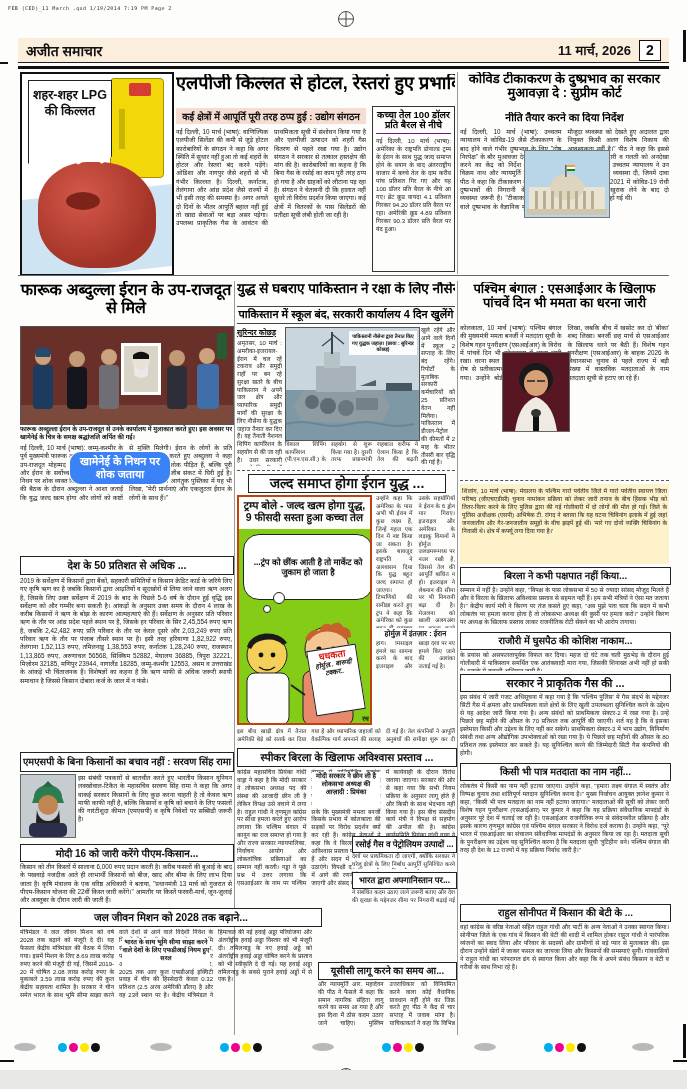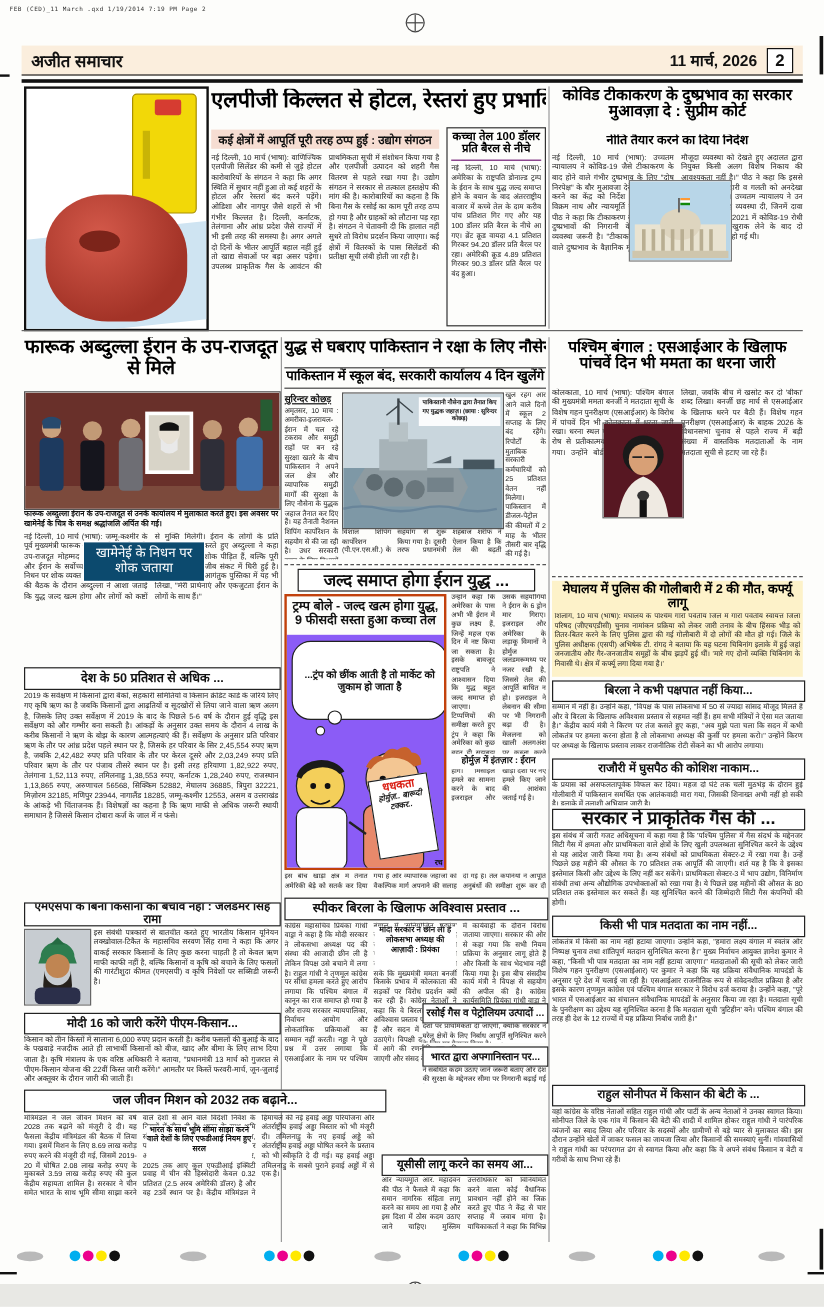--- a/index.html
+++ b/index.html
@@ -14,21 +14,21 @@
            font-weight:bold;font-size:14px;margin-left:8px;}
   .rule{background:#111;}
   .vrule{background:#9a9a9a;width:1px;}
   .dashed{border-top:1px dashed #555;height:0;}
   .headline{font-weight:bold;color:#000;text-align:center;line-height:1.1;}
   .hl-box{border:1px solid #222;font-weight:bold;text-align:center;display:flex;align-items:center;justify-content:center;line-height:1.1;background:#fff;}
   .body{font-size:6.3px;line-height:1.32;text-align:justify;color:#1b1b1b;}
   .c2{column-count:2;column-gap:6px;}
   .c3{column-count:3;column-gap:5px;}
   .subhead-pink{background:#f6ddd2;font-weight:bold;text-align:center;display:flex;align-items:center;justify-content:center;}
-  .red-flag{background:#0c4a6e;color:#fff;font-weight:normal;text-align:center;display:flex;align-items:center;justify-content:center;line-height:1.15;box-shadow:0 0 0 1px #fff;}
+  .red-flag{background:#3b82f6;color:#fff;font-weight:bold;text-align:center;display:flex;align-items:center;justify-content:center;line-height:1.15;box-shadow:0 0 0 1px #fff;border-radius:11px;}
   .caption{font-weight:bold;font-size:6.4px;line-height:1.25;text-align:justify;color:#111;}
   .crosshair{border:1px solid #444;border-radius:50%;width:14px;height:14px;}
   .crosshair:before{content:"";position:absolute;left:50%;top:-6px;width:1px;height:26px;background:#444;transform:translateX(-.5px);}
   .crosshair:after{content:"";position:absolute;top:50%;left:-6px;height:1px;width:26px;background:#444;transform:translateY(-.5px);}
   .dot{width:9px;height:9px;border-radius:50%;display:inline-block;margin-right:2px;}
   .grayblob{width:22px;height:8px;border-radius:50%;background:#b9b9b9;display:inline-block;}
   .cartoon-head{font-weight:bold;text-align:center;font-size:10.5px;line-height:1.15;padding:2px 1px;}
   .bubble{position:absolute;background:#fff;border:1.4px solid #222;border-radius:16px;
           font-weight:bold;font-size:8.4px;line-height:1.25;text-align:center;display:flex;align-items:center;justify-content:center;padding:3px;}
   .newspaper{position:absolute;background:#fff;border:1px solid #222;transform:rotate(-9deg);text-align:center;padding-top:2px;}
@@ -56,20 +56,21 @@
   <div class="abs rule" style="left:18px;top:66px;width:651px;height:3px"></div>
 
   <div class="abs" style="left:20px;top:72px;width:150px;height:200px;border:2px solid #111;background:#fff">
     <div class="abs" style="left:0;top:118px;width:150px;height:82px;background:#cfe4f2;transform:skewY(-6deg)"></div>
     <div class="abs" style="left:88px;top:4px;width:52px;height:98px;background:#f2d808;border:1px solid #a98f00;border-radius:4px">
       <div class="abs" style="left:18px;top:4px;width:22px;height:13px;background:#d63c31;border-radius:2px"></div>
       <div class="abs" style="left:8px;top:30px;width:6px;height:40px;background:#c9b406"></div>
     </div>
     <div class="abs" style="left:16px;top:88px;width:118px;height:106px;background:radial-gradient(circle at 38% 32%, #d4594a, #a33327 70%);border-radius:42% 48% 40% 44%"></div>
     <div class="abs" style="left:44px;top:118px;width:34px;height:18px;background:#7c241a;border-radius:50%"></div>
+    <div class="abs sign" style="left:6px;top:6px;width:82px;height:80px"><span>शहर-शहर LPG की किल्लत</span></div>
   </div>
 
   <div class="abs headline" style="left:176px;top:74px;width:279px;height:32px;font-size:18px;white-space:nowrap">एलपीजी किल्लत से होटल, रेस्तरां हुए प्रभावित</div>
   <div class="abs subhead-pink" style="left:176px;top:108px;width:190px;height:16px;font-size:9.6px">कई क्षेत्रों में आपूर्ति पूरी तरह ठप्प हुई : उद्योग संगठन</div>
   <div class="abs body c2" style="left:176px;top:128px;width:190px;height:144px">नई दिल्ली, 10 मार्च (भाषा): वाणिज्यिक एलपीजी सिलेंडर की कमी से जुड़े होटल कारोबारियों के संगठन ने कहा कि अगर स्थिति में सुधार नहीं हुआ तो कई शहरों के होटल और रेस्तरां बंद करने पड़ेंगे। ओडिशा और नागपुर जैसे शहरों से भी गंभीर किल्लत है। दिल्ली, कर्नाटक, तेलंगाना और आंध्र प्रदेश जैसे राज्यों में भी इसी तरह की समस्या है। अगर अगले दो दिनों के भीतर आपूर्ति बहाल नहीं हुई तो खाद्य सेवाओं पर बड़ा असर पड़ेगा। उपलब्ध प्राकृतिक गैस के आवंटन की प्राथमिकता सूची में संशोधन किया गया है और एलपीजी उत्पादन को शहरी गैस वितरण से पहले रखा गया है। उद्योग संगठन ने सरकार से तत्काल हस्तक्षेप की मांग की है। कारोबारियों का कहना है कि बिना गैस के रसोई का काम पूरी तरह ठप्प हो गया है और ग्राहकों को लौटाना पड़ रहा है। संगठन ने चेतावनी दी कि हालात नहीं सुधरे तो विरोध प्रदर्शन किया जाएगा। कई क्षेत्रों में वितरकों के पास सिलेंडरों की प्रतीक्षा सूची लंबी होती जा रही है।</div>
 
   <div class="abs" style="left:372px;top:106px;width:83px;height:166px;border:1px solid #333;padding:3px;box-sizing:border-box">
     <div class="headline" style="font-size:9.5px;border-bottom:1px solid #701a75;padding-bottom:2px">कच्चा तेल 100 डॉलर प्रति बैरल से नीचे</div>
     <div class="body" style="margin-top:3px;font-size:6.1px;height:118px;overflow:hidden">नई दिल्ली, 10 मार्च (भाषा): अमेरिका के राष्ट्रपति डोनाल्ड ट्रम्प के ईरान के साथ युद्ध जल्द समाप्त होने के बयान के बाद अंतरराष्ट्रीय बाजार में कच्चे तेल के दाम करीब पांच प्रतिशत गिर गए और यह 100 डॉलर प्रति बैरल के नीचे आ गए। ब्रेंट क्रूड वायदा 4.1 प्रतिशत गिरकर 94.20 डॉलर प्रति बैरल पर रहा। अमेरिकी क्रूड 4.89 प्रतिशत गिरकर 90.3 डॉलर प्रति बैरल पर बंद हुआ।</div>
   </div>
@@ -165,21 +166,21 @@
   </div>
   <div class="abs body" style="left:421px;top:327px;width:34px;height:139px;font-size:5.9px">खुले रहेंगे और आने वाले दिनों में स्कूल 2 सप्ताह के लिए बंद रहेंगे। रिपोर्टों के मुताबिक सरकारी कर्मचारियों को 25 प्रतिशत वेतन नहीं मिलेगा। पाकिस्तान में डीजल-पेट्रोल की कीमतों में 2 माह के भीतर तीसरी बार वृद्धि की गई है।</div>
   <div class="abs body c3" style="left:285px;top:441px;width:133px;height:25px;font-size:5.8px">विशाल शिपिंग कार्पोरेशन (पी.एन.एस.सी.) के सहयोग से शुरू किया गया है। दूसरी तरफ प्रधानमंत्री शहबाज शरीफ ने ऐलान किया है कि तेल की बढ़ती कीमतों के कारण मंत्रियों की योजना के तहत सरकारी कार्यालय सप्ताह में सिर्फ 4 दिन खुलेंगे।</div>
 
   <div class="abs dashed" style="left:237px;top:470px;width:218px"></div>
 
   <div class="abs hl-box" style="left:248px;top:474px;width:196px;height:17px;font-size:14px">जल्द समाप्त होगा ईरान युद्ध ...</div>
 
   <div class="abs" style="left:237px;top:495px;width:135px;height:230px;border:2px solid #c2410c;box-sizing:border-box">
     <div class="cartoon-head">ट्रम्प बोले - जल्द खत्म होगा युद्ध, 9 फीसदी सस्ता हुआ कच्चा तेल</div>
-    <div class="abs" style="left:0;top:32px;width:133px;height:196px;background:#8b5cf6">
+    <div class="abs" style="left:0;top:32px;width:133px;height:196px;background:#84cc16">
       <div class="bubble" style="left:4px;top:5px;width:122px;height:58px">...ट्रंप को छींक आती है तो मार्केट को जुकाम हो जाता है</div>
       <div class="abs" style="left:34px;top:63px;width:10px;height:10px;background:#fff;border:1.4px solid #222;border-radius:50%"></div>
       <div class="abs" style="left:24px;top:76px;width:6px;height:6px;background:#fff;border:1.2px solid #222;border-radius:50%"></div>
       <svg width="133" height="110" viewBox="0 0 133 110" style="position:absolute;left:0;top:86px">
         <circle cx="28" cy="40" r="20" fill="#f4cf5a" stroke="#222"></circle>
         <path d="M8 32 a21 16 0 0 1 40 -4 l-4 2 a18 13 0 0 0 -32 4 z" fill="#1a1a1a"></path>
         <circle cx="22" cy="40" r="2.4" fill="#111"></circle>
           <circle cx="34" cy="40" r="2.4" fill="#111"></circle>
         <path d="M20 52 q8 6 16 0" stroke="#111" fill="none" stroke-width="1.4"></path>
         <rect x="8" y="58" width="42" height="52" rx="8" fill="#fdfdfd" stroke="#222"></rect>
@@ -196,36 +197,36 @@
         <div class="t2">होर्मुज़.. बारूदी टक्कर..</div>
       </div>
       <div class="abs" style="right:3px;bottom:2px;font-size:6.5px;font-weight:bold">रच</div>
     </div>
   </div>
 
   <div class="abs body c2" style="left:376px;top:495px;width:79px;height:228px;font-size:5.8px">उन्होंने कहा कि अमेरिका के पास अभी भी ईरान में कुछ लक्ष्य हैं, जिन्हें महज एक दिन में नष्ट किया जा सकता है। इसके बावजूद राष्ट्रपति ने आश्वासन दिया कि युद्ध बहुत जल्द समाप्त हो जाएगा। टिप्पणियों की समीक्षा करते हुए ट्रंप ने कहा कि अमेरिका को कुछ बहुत ही सूझबूझ वाले निर्णय लेने होंगे। मिसाइल हमले का सामना करने के बाद इजराइल और उसके सहयोगियों ने ईरान के 6 ड्रोन मार गिराए। इजराइल और अमेरिका के लड़ाकू विमानों ने होर्मुज जलडमरूमध्य पर नजर रखी है, जिससे तेल की आपूर्ति बाधित न हो। इजराइल ने लेबनान की सीमा पर भी निगरानी बढ़ा दी है। मेजलना को खाली अलगअंश पर कब्जा करने की नीति के तहत खाड़ी देशों पर नए हमले किए जाने की आशंका जताई गई है।</div>
   <div class="abs" style="left:374px;top:628px;width:83px;height:13px;background:#fff;font-weight:bold;font-size:7.4px;text-align:center">होर्मुज़ में इंतज़ार : ईरान</div>
   <div class="abs body c3" style="left:237px;top:728px;width:218px;height:16px;font-size:5.7px">इस बीच खाड़ी क्षेत्र में तैनात अमेरिकी बेड़े को सतर्क कर दिया गया है और व्यापारिक जहाजों को वैकल्पिक मार्ग अपनाने की सलाह दी गई है। तेल कंपनियों ने आपूर्ति अनुबंधों की समीक्षा शुरू कर दी है।</div>
 
-  <div class="abs hl-box" style="left:20px;top:752px;width:212px;height:18px;font-size:9.8px">एमएसपी के बिना किसानों का बचाव नहीं : जलडमर सिंह रामा</div>
+  <div class="abs hl-box" style="left:20px;top:752px;width:212px;height:18px;font-size:9.8px">एमएसपी के बिना किसानों का बचाव नहीं : सरवण सिंह रामा</div>
   <div class="abs" style="left:20px;top:774px;width:54px;height:62px;border:1px solid #666">
     <svg width="54" height="62" viewBox="0 0 54 62">
       <rect width="54" height="62" fill="#c7ccd1"></rect>
       <path d="M13 22 a14 12 0 0 1 28 0 l2 6 h-32 z" fill="#2e7d4f"></path>
       <path d="M27 6 l6 6 l-12 0 z" fill="#256b42"></path>
       <circle cx="27" cy="30" r="10" fill="#c08552"></circle>
       <path d="M16 34 a11 12 0 0 0 22 0 l1 12 a12 10 0 0 1 -24 0 z" fill="#26211c"></path>
       <rect x="8" y="48" width="38" height="14" rx="5" fill="#2b2f4a"></rect>
     </svg>
   </div>
   <div class="abs body" style="left:78px;top:774px;width:154px;height:64px">इस संबंधी पत्रकारों से बातचीत करते हुए भारतीय किसान यूनियन लक्खोवाल-टिकैत के महासचिव सरवण सिंह रामा ने कहा कि अगर वाकई सरकार किसानों के लिए कुछ करना चाहती है तो केवल ऋण माफी काफी नहीं है, बल्कि किसानों व कृषि को बचाने के लिए फसलों की गारंटीशुदा कीमत (एमएसपी) व कृषि निवेशों पर सब्सिडी जरूरी है।</div>
   <div class="abs hl-box" style="left:20px;top:844px;width:212px;height:16px;font-size:10px">मोदी 16 को जारी करेंगे पीएम-किसान...</div>
   <div class="abs body" style="left:20px;top:863px;width:212px;height:42px">किसान को तीन किस्तों में सालाना 6,000 रुपए प्रदान करती है। करीब फसलों की बुआई के बाद के पखवाड़े नजदीक आते ही लाभार्थी किसानों को बीज, खाद और बीमा के लिए लाभ दिया जाता है। कृषि मंत्रालय के एक वरिष्ठ अधिकारी ने बताया, "प्रधानमंत्री 13 मार्च को गुजरात से पीएम-किसान योजना की 22वीं किस्त जारी करेंगे।" आमतौर पर किस्तें फरवरी-मार्च, जून-जुलाई और अक्तूबर के दौरान जारी की जाती हैं।</div>
 
-  <div class="abs hl-box" style="left:20px;top:908px;width:300px;height:17px;font-size:10.5px">जल जीवन मिशन को 2032 तक बढ़ाने...</div>
+  <div class="abs hl-box" style="left:20px;top:908px;width:300px;height:17px;font-size:10.5px">जल जीवन मिशन को 2028 तक बढ़ाने...</div>
   <div class="abs body c3" style="left:20px;top:929px;width:292px;height:104px;font-size:6px">मंत्रिमंडल ने जल जीवन मिशन को वर्ष 2028 तक बढ़ाने को मंजूरी दे दी। यह फैसला केंद्रीय मंत्रिमंडल की बैठक में लिया गया। इसमें मिशन के लिए 8.69 लाख करोड़ रुपए करने की मंजूरी दी गई, जिसमें 2019-20 में घोषित 2.08 लाख करोड़ रुपए के मुकाबले 3.59 लाख करोड़ रुपए की कुल केंद्रीय सहायता शामिल है। सरकार ने चीन समेत भारत के साथ भूमि सीमा साझा करने वाले देशों से आने वाले विदेशी निवेश के नियमों में ढील दी है। भारत के साथ भूमि सीमा साझा करने वाले देश चीन, बांग्लादेश, पाकिस्तान, भूटान, नेपाल, म्यांमा और अफगानिस्तान हैं। अप्रैल 2020 से दिसम्बर, 2025 तक आए कुल एफडीआई इक्विटी प्रवाह में चीन की हिस्सेदारी केवल 0.32 प्रतिशत (2.5 अरब अमेरिकी डॉलर) है और वह 23वें स्थान पर है। केंद्रीय मंत्रिमंडल ने हिमाचल की नई हवाई अड्डा परियोजना और अंतर्राष्ट्रीय हवाई अड्डा विस्तार को भी मंजूरी दी। तमिलनाडु के नए हवाई अड्डे को अंतर्राष्ट्रीय हवाई अड्डा घोषित करने के प्रस्ताव को भी स्वीकृति दे दी गई। यह हवाई अड्डा तमिलनाडु के सबसे पुराने हवाई अड्डों में से एक है।</div>
   <div class="abs" style="left:122px;top:938px;width:88px;height:30px;background:#fff;font-weight:bold;font-size:6.4px;text-align:center;line-height:1.25">भारत के साथ भूमि सीमा साझा करने वाले देशों के लिए एफडीआई नियम हुए सरल</div>
 
   <div class="abs hl-box" style="left:237px;top:748px;width:218px;height:17px;font-size:10.5px">स्पीकर बिरला के खिलाफ अविश्वास प्रस्ताव ...</div>
   <div class="abs body c3" style="left:237px;top:769px;width:218px;height:136px;font-size:6px">कांग्रेस महासचिव प्रियंका गांधी वाड्रा ने कहा है कि मोदी सरकार ने लोकसभा अध्यक्ष पद की संस्था की आजादी छीन ली है लेकिन विपक्ष उसे बचाने में लगा है। राहुल गांधी ने तृणमूल कांग्रेस पर सीधा हमला करते हुए आरोप लगाया कि पश्चिम बंगाल में कानून का राज समाप्त हो गया है और राज्य सरकार न्यायपालिका, निर्वाचन आयोग और लोकतांत्रिक प्रक्रियाओं का सम्मान नहीं करती। नड्डा ने पूछे प्रश्न में उत्तर लगाया कि एसआईआर के नाम पर पश्चिम बंगाल में 'सुनियोजित षड्यंत्र' रचा जा रहा है। उन्होंने केंद्र सरकार का एक प्रतिनिधिमंडल पश्चिम बंगाल भेजने की भी मांग की, ताकि यह पता लगाया जा सके कि मुख्यमंत्री ममता बनर्जी किसके प्रभाव में कोलकाता की सड़कों पर विरोध प्रदर्शन क्यों कर रही हैं। कांग्रेस नेताओं ने कहा कि वे बिरला के खिलाफ अविश्वास प्रस्ताव पर चर्चा चाहते हैं और सदन में इस मुद्दे को उठाएंगे। विपक्षी दलों की बैठक में आगे की रणनीति तय की जाएगी और संसद के दोनों सदनों में कार्यवाही के दौरान विरोध जताया जाएगा। सरकार की ओर से कहा गया कि सभी नियम प्रक्रिया के अनुसार लागू होते हैं और किसी के साथ भेदभाव नहीं किया गया है। इस बीच संसदीय कार्य मंत्री ने विपक्ष से सहयोग की अपील की है। कांग्रेस कार्यसमिति प्रियंका गांधी वाड्रा ने कहा है कि मोदी सरकार ने लोकसभा अध्यक्ष पद की आजादी छीन कर संस्था को कमजोर किया है।</div>
   <div class="abs" style="left:312px;top:772px;width:68px;height:36px;background:#fff;font-weight:bold;font-size:6.6px;text-align:center;line-height:1.25">मोदी सरकार ने छीन ली है लोकसभा अध्यक्ष की आज़ादी : प्रियंका</div>
   <div class="abs hl-box" style="left:352px;top:836px;width:103px;height:15px;font-size:8.4px">रसोई गैस व पेट्रोलियम उत्पादों ...</div>
   <div class="abs body" style="left:352px;top:853px;width:103px;height:16px;font-size:5.8px;background:#fff">देशों पर प्राथमिकता दी जाएगी, क्योंकि सरकार ने घरेलू क्षेत्रों के लिए निर्बाध आपूर्ति सुनिश्चित करने के लिए यह फैसला किया है।</div>
   <div class="abs hl-box" style="left:352px;top:872px;width:103px;height:15px;font-size:8.4px">भारत द्वारा अफ्गानिस्तान पर...</div>
   <div class="abs body" style="left:352px;top:889px;width:103px;height:14px;font-size:5.8px;background:#fff">ने संबंधित कदम उठाए जाने जरूरी बताए और देश की सुरक्षा के मद्देनजर सीमा पर निगरानी बढ़ाई गई है।</div>
@@ -241,31 +242,30 @@
       <ellipse cx="33" cy="30" rx="12" ry="13" fill="#d8a076"></ellipse>
       <path d="M24 28 h8 m2 0 h8" stroke="#222" stroke-width="1.4"></path>
       <path d="M12 78 q4 -28 21 -34 q17 6 21 34 z" fill="#efeae2"></path>
       <rect x="30" y="62" width="6" height="16" fill="#111"></rect>
       <ellipse cx="33" cy="60" rx="5" ry="4" fill="#333"></ellipse>
     </svg>
   </div>
   <div class="abs dashed" style="left:460px;top:480px;width:209px"></div>
 
   <div class="abs" style="left:460px;top:484px;width:209px;height:80px;background:#fdf2c9;padding:2px;box-sizing:border-box">
-    <div class="headline" style="font-size:10.6px">मेघालय में पुलिस की गोलीबारी में 2 की मौत, कर्फ्यू लागू</div>
     <div class="body" style="font-size:6px;height:52px;overflow:hidden;margin-top:2px">शिलांग, 10 मार्च (भाषा): मेघालय के पश्चिम गारो पर्वतीय जिले में गारो पर्वतीय स्वायत्त जिला परिषद (जीएचएडीसी) चुनाव नामांकन प्रक्रिया को लेकर जारी तनाव के बीच हिंसक भीड़ को तितर-बितर करने के लिए पुलिस द्वारा की गई गोलीबारी में दो लोगों की मौत हो गई। जिले के पुलिस अधीक्षक (एसपी) अभिषेक टी. रांगद ने बताया कि यह घटना चिबिनांग इलाके में हुई जहां जनजातीय और गैर-जनजातीय समूहों के बीच झड़पें हुई थीं। 'मारे गए दोनों व्यक्ति चिबिनांग के निवासी थे। क्षेत्र में कर्फ्यू लगा दिया गया है।'</div>
   </div>
 
   <div class="abs hl-box" style="left:460px;top:567px;width:209px;height:16px;font-size:9.8px">बिरला ने कभी पक्षपात नहीं किया...</div>
   <div class="abs body" style="left:460px;top:586px;width:209px;height:43px;font-size:6.1px">सम्मान में नहीं है। उन्होंने कहा, "विपक्ष के पास लोकसभा में 50 से ज्यादा सांसद मौजूद मिलते हैं और वे बिरला के खिलाफ अविश्वास प्रस्ताव से सहमत नहीं हैं। हम सभी मंत्रियों ने ऐसा मत जताया है।" केंद्रीय कार्य मंत्री ने किरण पर तंज कसते हुए कहा, "अब मुझे पता चला कि सदन में कभी लोकतंत्र पर हमला करना होता है तो लोकसभा अध्यक्ष की कुर्सी पर हमला करो।" उन्होंने किरण पर अध्यक्ष के खिलाफ प्रस्ताव लाकर राजनीतिक रोटी सेंकने का भी आरोप लगाया।</div>
 
   <div class="abs hl-box" style="left:460px;top:632px;width:209px;height:16px;font-size:9.8px">राजौरी में घुसपैठ की कोशिश नाकाम...</div>
   <div class="abs body" style="left:460px;top:651px;width:209px;height:20px;font-size:6.1px">के प्रयास को असफलतापूर्वक विफल कर दिया। महज दो घंटे तक चली मुठभेड़ के दौरान हुई गोलीबारी में पाकिस्तान समर्थित एक आतंकवादी मारा गया, जिसकी शिनाख्त अभी नहीं हो सकी है। इलाके में तलाशी अभियान जारी है।</div>
 
-  <div class="abs hl-box" style="left:460px;top:674px;width:209px;height:16px;font-size:15px">सरकार ने प्राकृतिक गैस की ...</div>
+  <div class="abs hl-box" style="left:460px;top:674px;width:209px;height:16px;font-size:11px">सरकार ने प्राकृतिक गैस की ...</div>
   <div class="abs body" style="left:460px;top:693px;width:209px;height:66px;font-size:6.1px">इस संबंध में जारी गजट अधिसूचना में कहा गया है कि 'पश्चिम पुलिस' में गैस संदर्भ के मद्देनजर सिटी गैस में क्षमता और प्राथमिकता वाले क्षेत्रों के लिए खुली उपलब्धता सुनिश्चित करने के उद्देश्य से यह आदेश जारी किया गया है। अन्य संबंधों को प्राथमिकता सेक्टर-2 में रखा गया है। उन्हें पिछले छह महीने की औसत के 70 प्रतिशत तक आपूर्ति की जाएगी। शर्त यह है कि वे इसका इस्तेमाल किसी और उद्देश्य के लिए नहीं कर सकेंगे। प्राथमिकता सेक्टर-3 में भाप उद्योग, विनिर्माण संबंधी तथा अन्य औद्योगिक उपभोक्ताओं को रखा गया है। ये पिछले छह महीनों की औसत के 80 प्रतिशत तक इस्तेमाल कर सकते हैं। यह सुनिश्चित करने की जिम्मेदारी सिटी गैस कंपनियों की होगी।</div>
 
   <div class="abs hl-box" style="left:460px;top:763px;width:209px;height:16px;font-size:9.8px">किसी भी पात्र मतदाता का नाम नहीं...</div>
   <div class="abs body" style="left:460px;top:782px;width:209px;height:118px;font-size:6.1px">लोकतंत्र में किसी का नाम नहीं हटाया जाएगा। उन्होंने कहा, "हमारा लक्ष्य बंगाल में स्वतंत्र और निष्पक्ष चुनाव तथा शांतिपूर्ण मतदान सुनिश्चित करना है।" मुख्य निर्वाचन आयुक्त ज्ञानेश कुमार ने कहा, "किसी भी पात्र मतदाता का नाम नहीं हटाया जाएगा।" मतदाताओं की सूची को लेकर जारी विशेष गहन पुनरीक्षण (एसआईआर) पर कुमार ने कहा कि यह प्रक्रिया संवैधानिक मापदंडों के अनुसार पूरे देश में चलाई जा रही है। एसआईआर राजनीतिक रूप से संवेदनशील प्रक्रिया है और इसके कारण तृणमूल कांग्रेस एवं पश्चिम बंगाल सरकार ने विरोध दर्ज कराया है। उन्होंने कहा, "पूरे भारत में एसआईआर का संचालन संवैधानिक मापदंडों के अनुसार किया जा रहा है। मतदाता सूची के पुनरीक्षण का उद्देश्य यह सुनिश्चित करना है कि मतदाता सूची 'त्रुटिहीन' बने। पश्चिम बंगाल की तरह ही देश के 12 राज्यों में यह प्रक्रिया निर्बाध जारी है।"</div>
 
   <div class="abs hl-box" style="left:460px;top:904px;width:209px;height:16px;font-size:9.8px">राहुल सोनीपत में किसान की बेटी के ...</div>
   <div class="abs body" style="left:460px;top:923px;width:209px;height:110px;font-size:6.1px">वहां कांग्रेस के वरिष्ठ नेताओं सहित राहुल गांधी और पार्टी के अन्य नेताओं ने उनका स्वागत किया। सोनीपत जिले के एक गांव में किसान की बेटी की शादी में शामिल होकर राहुल गांधी ने पारंपरिक व्यंजनों का स्वाद लिया और परिवार के सदस्यों और ग्रामीणों से बड़े प्यार से मुलाकात की। इस दौरान उन्होंने खेतों में जाकर फसल का जायजा लिया और किसानों की समस्याएं सुनीं। गांववासियों ने राहुल गांधी का परंपरागत ढंग से स्वागत किया और कहा कि वे अपने संबंध किसान व बेटी व गरीबों के साथ निभा रहे हैं।</div>
 
   <div class="abs" style="left:14px;top:1040px;width:660px;height:14px;display:flex;align-items:center;gap:0">
     <span class="grayblob"></span>

